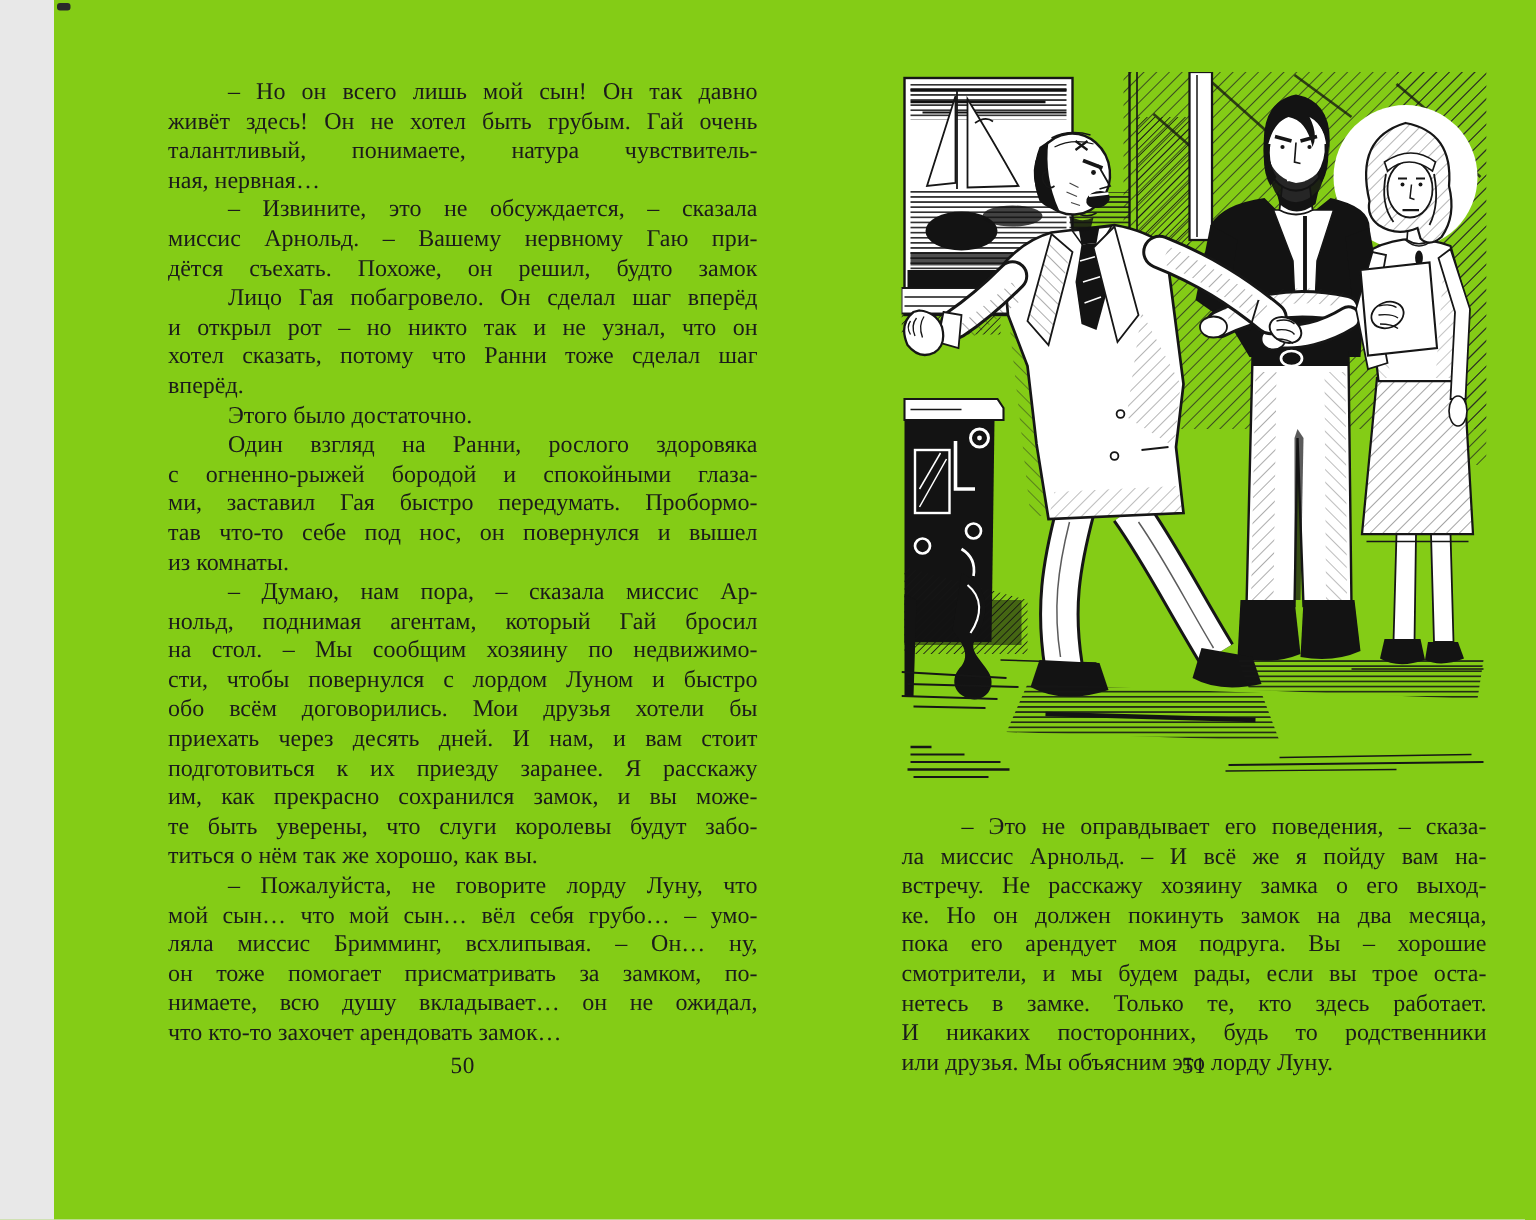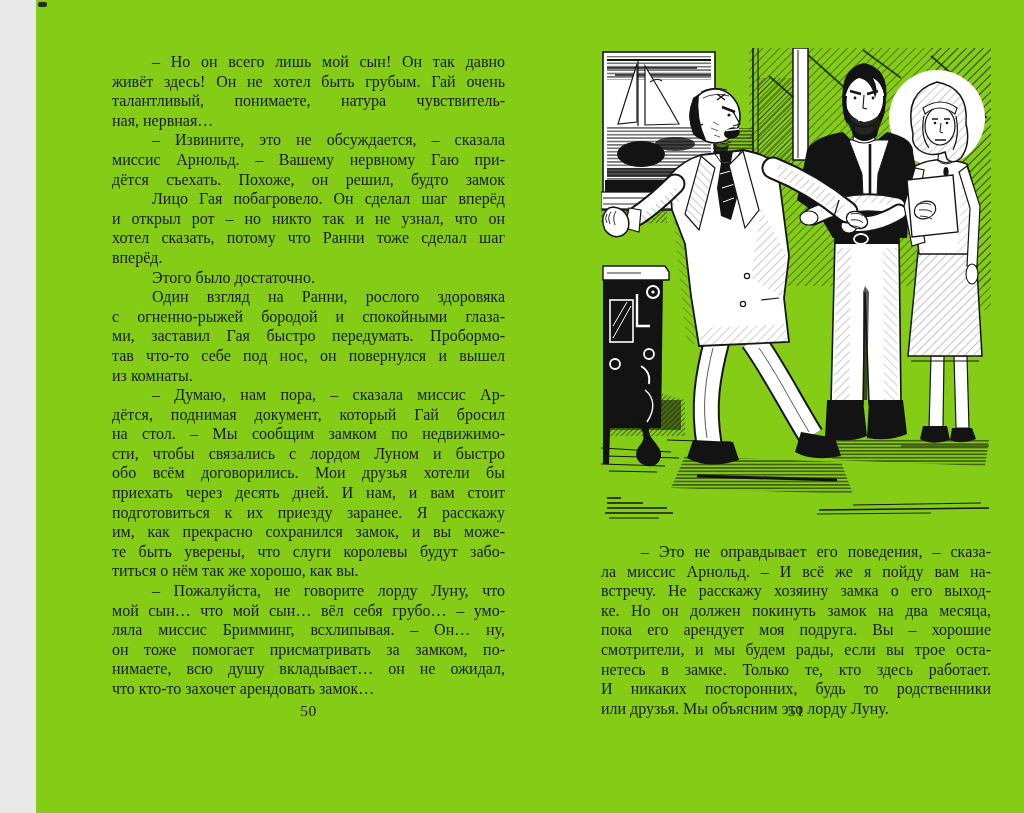--- a/index.html
+++ b/index.html
@@ -47,23 +47,23 @@
         <div class="line j">и открыл рот – но никто так и не узнал, что он</div>
         <div class="line j">хотел сказать, потому что Ранни тоже сделал шаг</div>
         <div class="line">вперёд.</div>
         <div class="line i">Этого было достаточно.</div>
         <div class="line j i">Один взгляд на Ранни, рослого здоровяка</div>
         <div class="line j">с огненно-рыжей бородой и спокойными глаза-</div>
         <div class="line j">ми, заставил Гая быстро передумать. Пробормо-</div>
         <div class="line j">тав что-то себе под нос, он повернулся и вышел</div>
         <div class="line">из комнаты.</div>
         <div class="line j i">– Думаю, нам пора, – сказала миссис Ар-</div>
-        <div class="line j">дётся, поднимая документ, который Гай бросил</div>
-        <div class="line j">на стол. – Мы сообщим замком по недвижимо-</div>
-        <div class="line j">сти, чтобы связались с лордом Луном и быстро</div>
+        <div class="line j">нольд, поднимая агентам, который Гай бросил</div>
+        <div class="line j">на стол. – Мы сообщим хозяину по недвижимо-</div>
+        <div class="line j">сти, чтобы повернулся с лордом Луном и быстро</div>
         <div class="line j">обо всём договорились. Мои друзья хотели бы</div>
         <div class="line j">приехать через десять дней. И нам, и вам стоит</div>
         <div class="line j">подготовиться к их приезду заранее. Я расскажу</div>
         <div class="line j">им, как прекрасно сохранился замок, и вы може-</div>
         <div class="line j">те быть уверены, что слуги королевы будут забо-</div>
         <div class="line">титься о нём так же хорошо, как вы.</div>
         <div class="line j i">– Пожалуйста, не говорите лорду Луну, что</div>
         <div class="line j">мой сын… что мой сын… вёл себя грубо… – умо-</div>
         <div class="line j">ляла миссис Бримминг, всхлипывая. – Он… ну,</div>
         <div class="line j">он тоже помогает присматривать за замком, по-</div>

